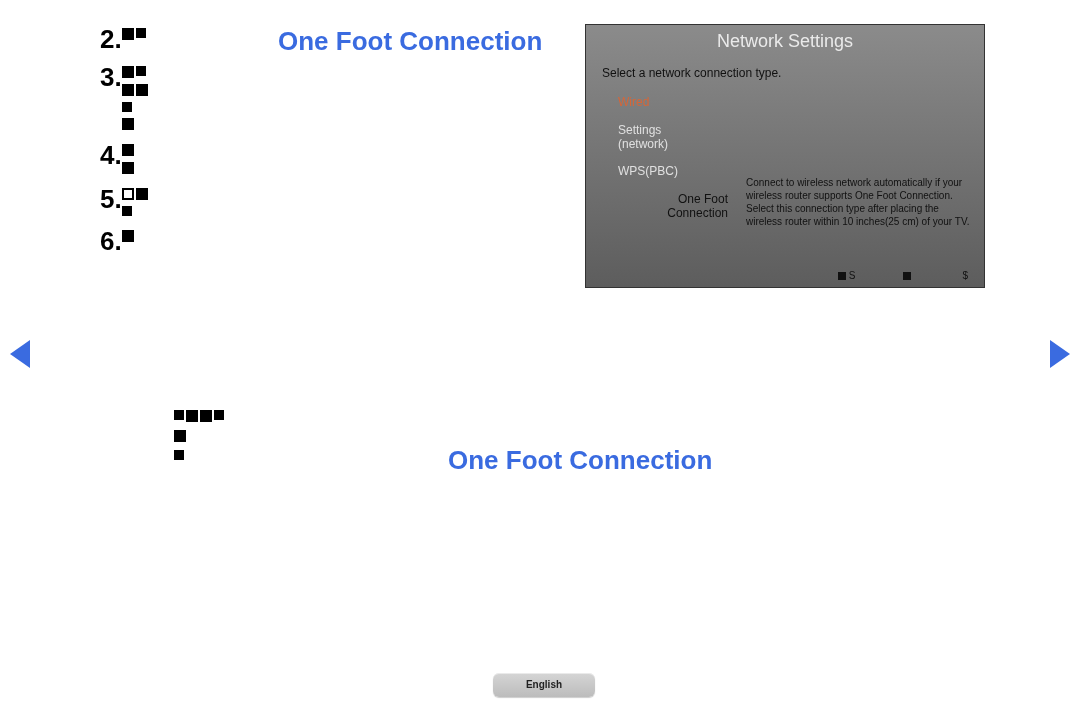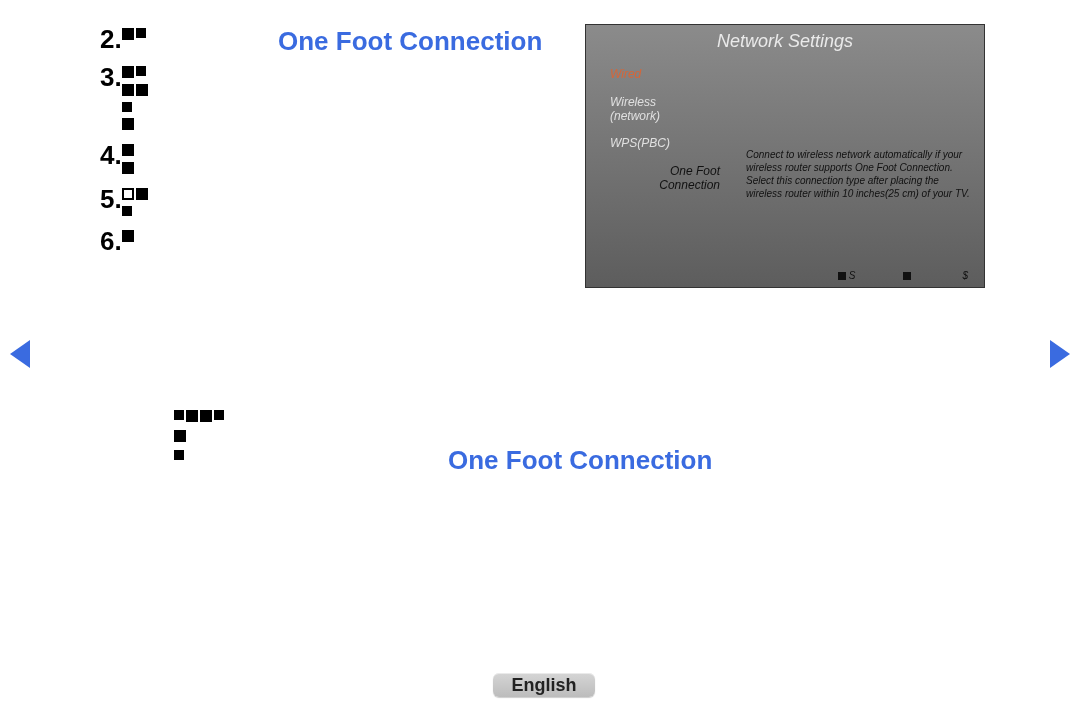--- a/index.html
+++ b/index.html
@@ -68,57 +68,56 @@
   .lang-btn {
     position: absolute;
     left: 493px;
     bottom: 8px;
     width: 102px;
     height: 24px;
     border-radius: 6px;
     background: linear-gradient(#d5d5d5, #bcbcbc);
     text-align: center;
     line-height: 24px;
-    font-size: 18px;
+    font-size: 10px;
     font-weight: bold;
     color: #222;
     box-shadow: inset 0 1px 0 rgba(255,255,255,0.5), 0 1px 1px rgba(0,0,0,0.2);
   }
 
   
   .panel {
     position: absolute;
     left: 585px;
     top: 24px;
     width: 400px;
     height: 264px;
     background: linear-gradient(#8b8b8b 0%, #5d5d5d 100%);
     border: 1px solid #333;
     color: #e8e8e8;
-    font-style: italic;
   }
   .panel-title {
     text-align: center;
     font-size: 18px;
     color: #eaeaea;
     margin-top: 6px;
   }
   .panel-sub {
     font-size: 12px;
     color: #111;
     margin: 14px 0 0 16px;
   }
   .panel-body {
     position: relative;
     margin-top: 10px;
     height: 170px;
   }
   .panel-items {
     position: absolute;
-    left: 24px;
+    left: 32px;
     top: 6px;
     width: 110px;
   }
   .panel-item {
     font-size: 12px;
     color: #e0e0e0;
     margin-bottom: 14px;
     line-height: 1.15;
   }
   .panel-item.wired { color: #d66638; }
@@ -242,25 +241,26 @@
 </div>
 
 <div class="blue-title-top">One Foot Connection</div>
 <div class="blue-title-mid">One Foot Connection</div>
 
 <div class="arrow-left"></div>
 <div class="arrow-right"></div>
 
 <div class="panel">
   <div class="panel-title">Network Settings</div>
+  <div class="panel-sub">Select a network connection type.</div>
   <div class="panel-body">
     <div class="panel-items">
       <div class="panel-item wired">Wired</div>
       <div class="panel-item">
-        <span>Wireless</span><br>
+        <span>Settings</span><br>
         <span>(network)</span>
       </div>
       <div class="panel-item">WPS(PBC)</div>
       <div class="panel-item onefoot">
         <span>One Foot</span><br>
         <span>Connection</span>
       </div>
     </div>
     <div class="panel-desc">Connect to wireless network automatically if your wireless router supports One Foot Connection. Select this connection type after placing the wireless router within 10 inches(25 cm) of your TV.</div>
   </div>

